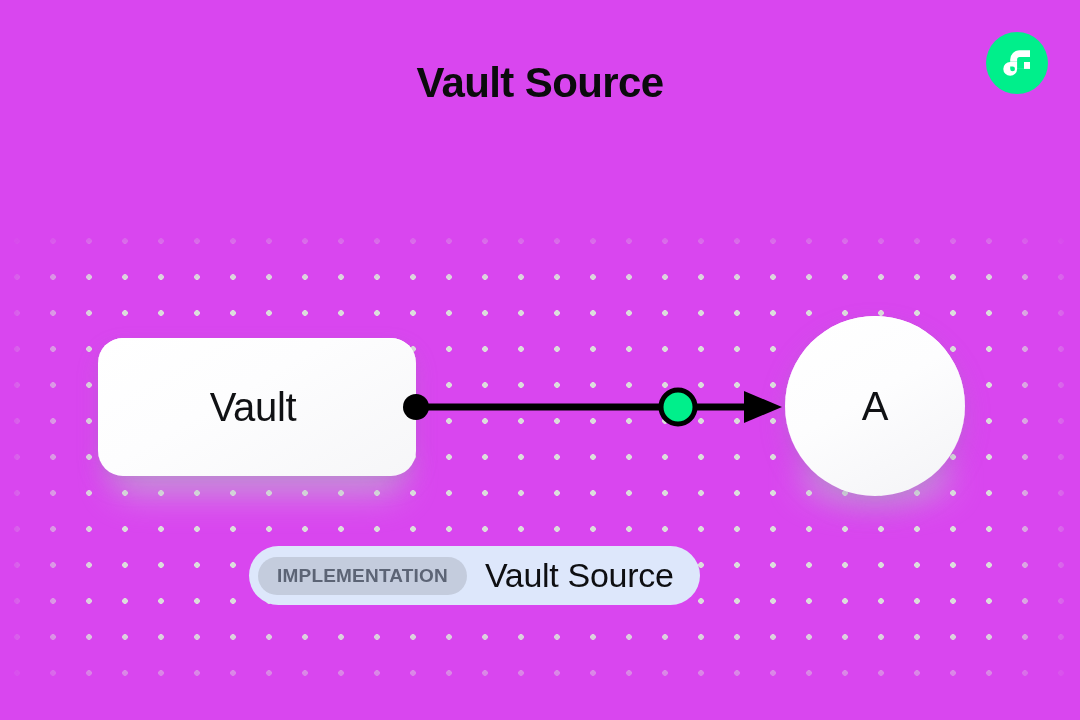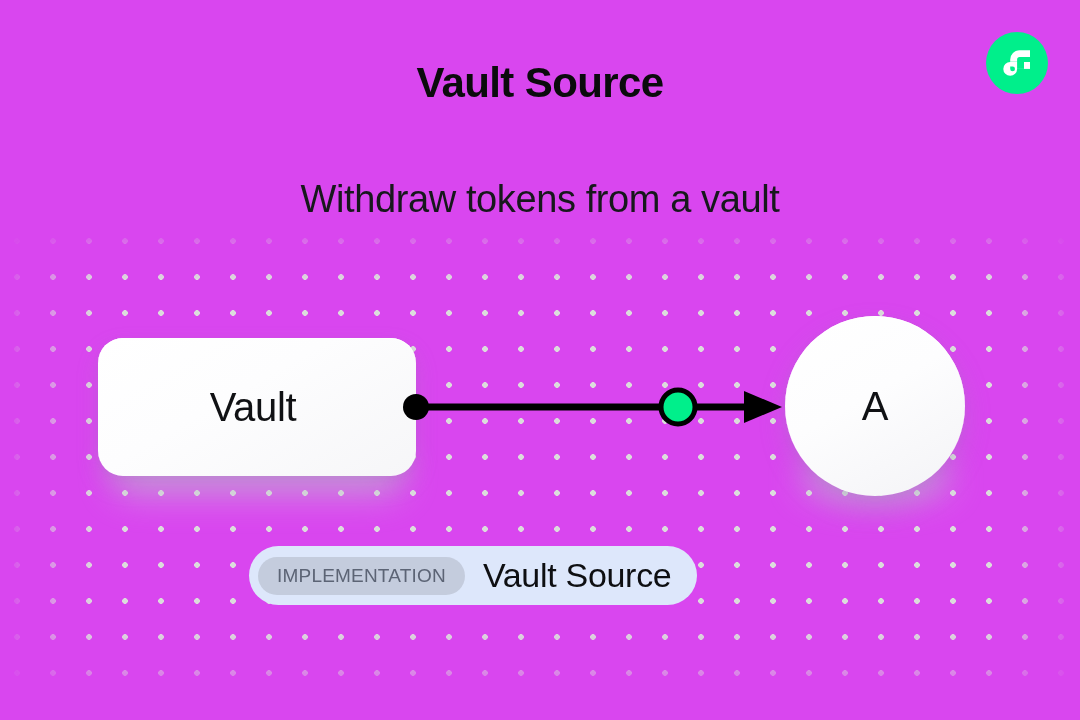--- a/index.html
+++ b/index.html
@@ -173,21 +173,21 @@
     gap: 18px;
   }
   #implementation-chip {
     height: 38px;
     padding: 0 19px;
     border-radius: 19px;
     background: #c4ccdd;
     display: flex;
     align-items: center;
     font-size: 19px;
-    font-weight: 400;
+    font-weight: 700;
     letter-spacing: 0.2px;
     color: #5c6475;
   }
   #implementation-name {
     font-size: 34px;
     font-weight: 400;
     letter-spacing: -0.3px;
     color: #0e0f12;
   }
 </style>
@@ -202,21 +202,20 @@
     <svg width="34" height="34" viewBox="0 0 34 34" aria-hidden="true">
       <path d="M30 4.2 H19.6 a9.4 9.4 0 0 0 -9.4 9.4 v2.2 h6.9 v-2.2 a2.5 2.5 0 0 1 2.5 -2.5 H30 Z" fill="#ffffff"></path>
       <rect x="17.1" y="16.0" width="6.9" height="6.9" fill="#ffffff"></rect>
       <rect x="24.0" y="16.0" width="6.0" height="6.9" fill="#ffffff"></rect>
       <path d="M17.1 16.0 v6.9 a6.9 6.9 0 1 1 -6.9 -6.9 Z M10.2 22.9 a2.4 2.4 0 1 0 2.4 -2.4 h-2.4 Z" fill="#ffffff"></path>
       <rect x="17.1" y="16.0" width="6.9" height="6.9" fill="#00ef8b"></rect>
     </svg>
   </div>
 
   <div id="page-title">Vault Source</div>
-  <div id="page-subtitle">Withdraw tokens from a vault</div>
 
   <div id="diagram">
 
     <div class="node-shadow-soft" style="left:112px; top:452px; width:292px; height:44px;"></div>
     <div class="node-shadow-soft" style="left:800px; top:458px; width:152px; height:44px; border-radius:50%;"></div>
 
     <div id="vault-node">
       <span id="vault-node-label">Vault</span>
     </div>
 

